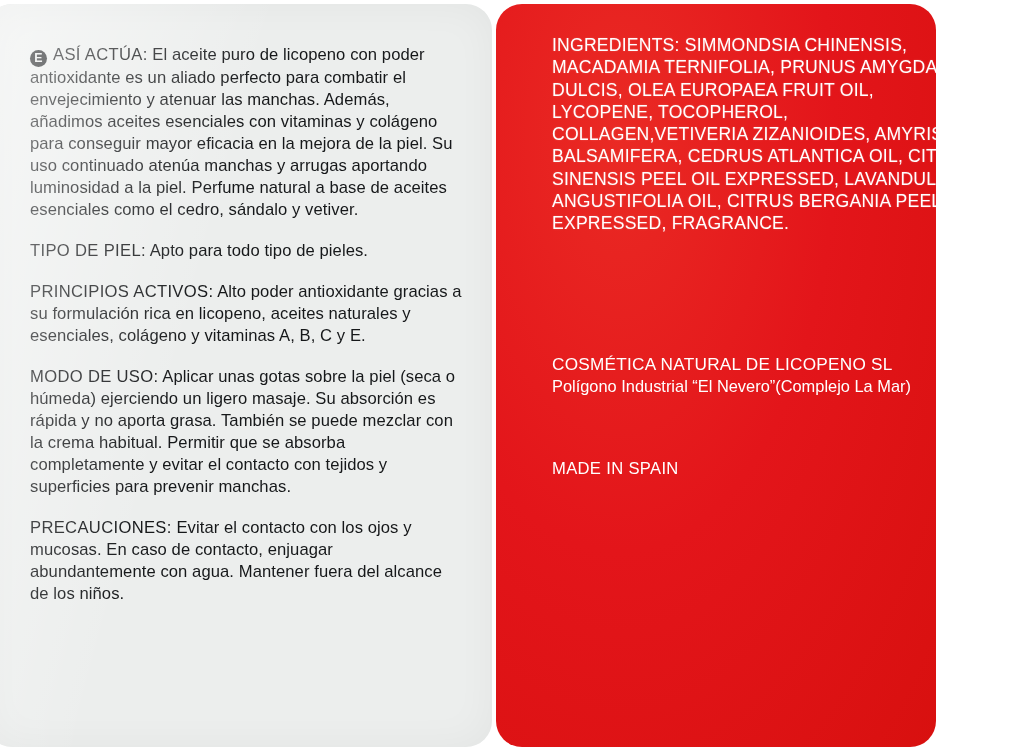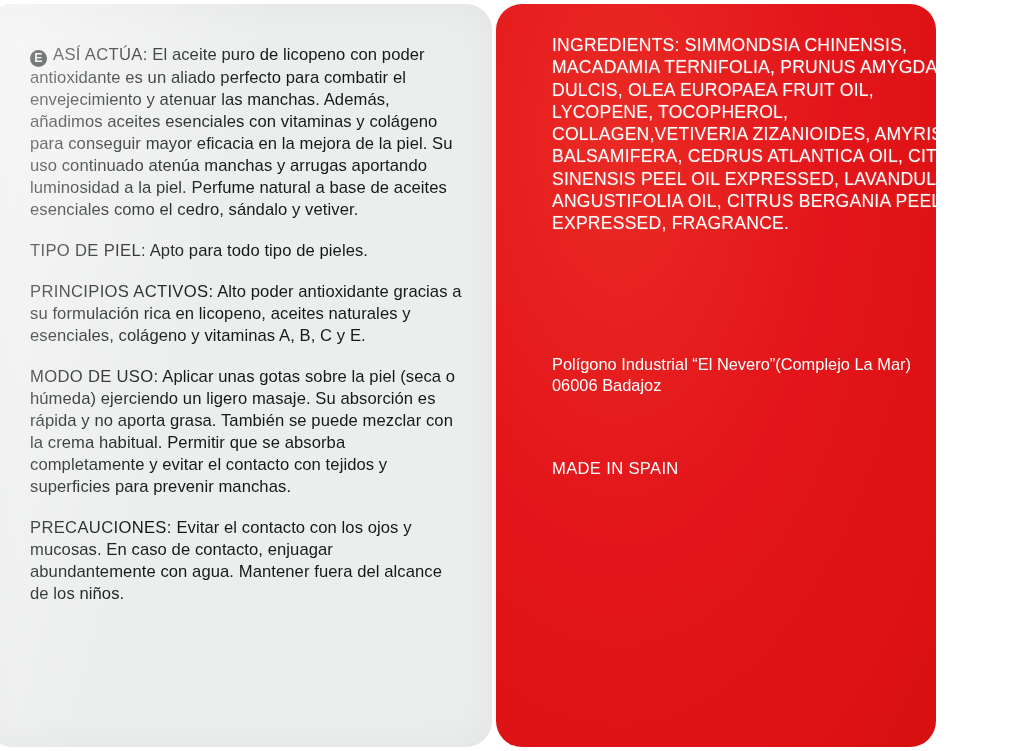--- a/index.html
+++ b/index.html
@@ -97,19 +97,19 @@
   </div>
 </div>
 
 <div class="panel panel-right">
 
   <div class="ingredients">
     <span>INGREDIENTS:</span><span> SIMMONDSIA CHINENSIS, MACADAMIA TERNIFOLIA, PRUNUS AMYGDALUS DULCIS, OLEA EUROPAEA FRUIT OIL, LYCOPENE, TOCOPHEROL, COLLAGEN,VETIVERIA ZIZANIOIDES, AMYRIS BALSAMIFERA, CEDRUS ATLANTICA OIL, CITRUS SINENSIS PEEL OIL EXPRESSED, LAVANDULA ANGUSTIFOLIA OIL, CITRUS BERGANIA PEEL OIL EXPRESSED, FRAGRANCE.</span>
   </div>
 
   <div class="company">
+    <div class="company-name">COSMÉTICA NATURAL DE LICOPENO SL</div>
     <div class="company-addr">Polígono Industrial “El Nevero”(Complejo La Mar)</div>
-    <div class="company-addr">06006 Badajoz</div>
   </div>
 
   <div class="made-in">MADE IN SPAIN</div>
 
 </div>
 
 </body></html>

